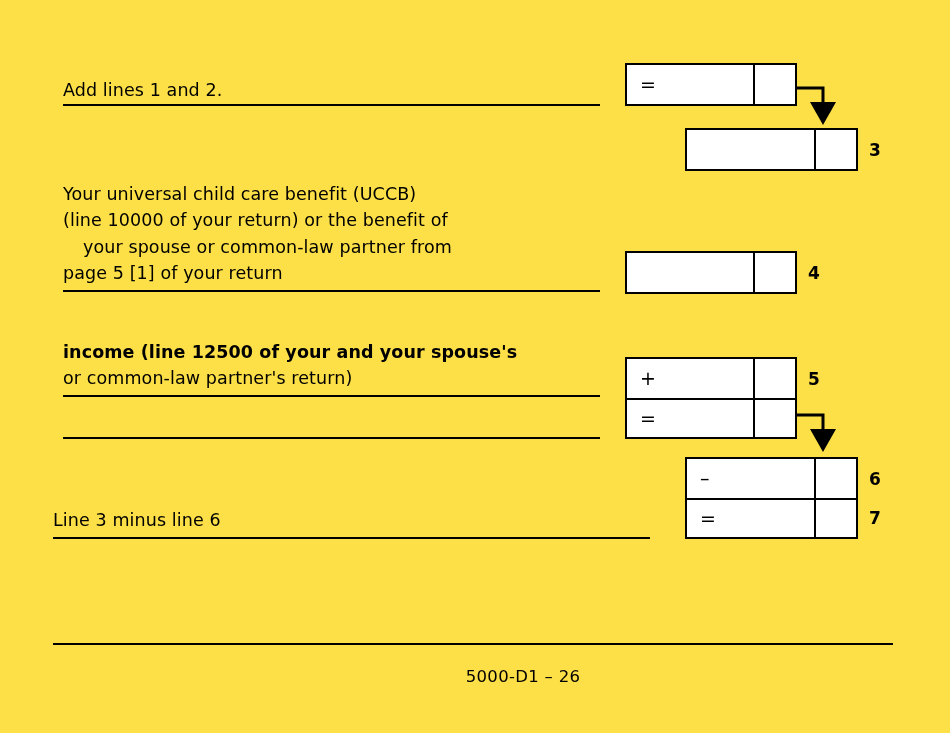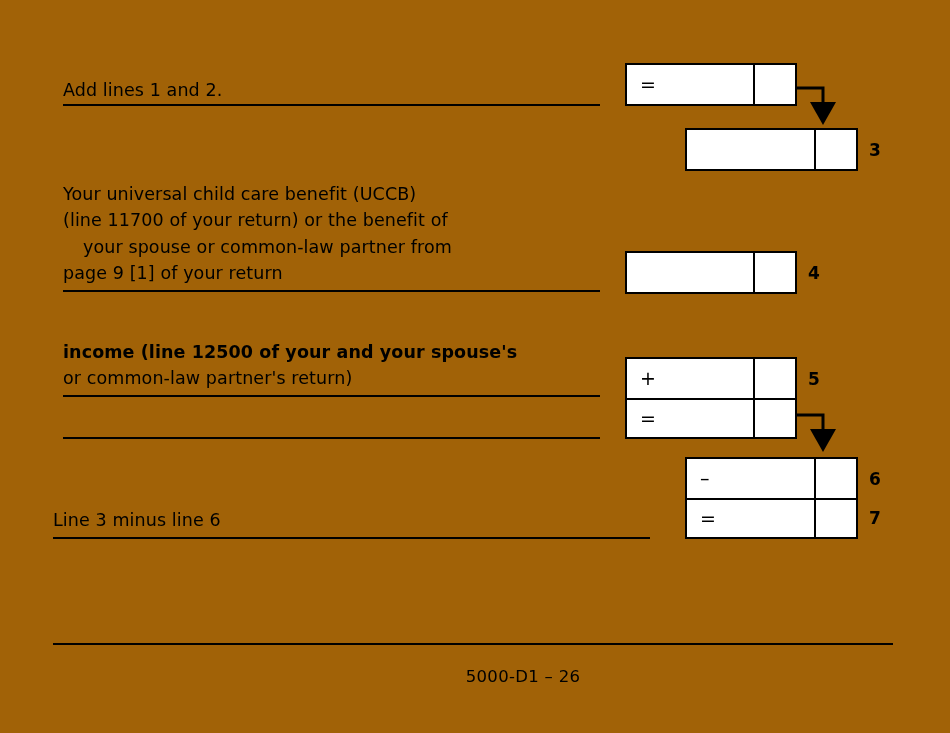--- a/index.html
+++ b/index.html
@@ -8,21 +8,21 @@
     background: #ffffff;
   }
   body {
     font-family: "DejaVu Sans", sans-serif;
     color: #000000;
   }
   #page {
     position: relative;
     width: 950px;
     height: 733px;
-    background: #a16207;
+    background: #fde047;
     overflow: hidden;
   }
 
   
   .row-text {
     position: absolute;
     font-size: 17.5px;
     line-height: 26.5px;
     color: #000;
     white-space: pre;
@@ -127,23 +127,23 @@
     <div class="boxrow" style="height:39px;">
       <div class="cell-dollars" style="width:127px;">
         <span class="op"></span>
       </div>
       <div class="cell-cents" style="width:42px;"></div>
     </div>
   </div>
   <div class="linenum" style="left:869px; top:142px;">3</div>
 
   <div class="row-text" style="left:63px; top:181px;">Your universal child care benefit (UCCB)</div>
-  <div class="row-text" style="left:63px; top:207px;">(line 11700 of your return) or the benefit of</div>
+  <div class="row-text" style="left:63px; top:207px;">(line 10000 of your return) or the benefit of</div>
   <div class="row-text" style="left:63px; top:234px;margin-left:20px;">your spouse or common-law partner from</div>
-  <div class="row-text" style="left:63px; top:260px;">page 9 [1] of your return</div>
+  <div class="row-text" style="left:63px; top:260px;">page 5 [1] of your return</div>
   <div class="rule" style="left:63px; top:290px; width:537px;"></div>
 
   <div class="boxgroup" style="left:625px; top:251px; width:172px; height:43px;">
     <div class="boxrow" style="height:39px;">
       <div class="cell-dollars" style="width:126px;">
         <span class="op"></span>
       </div>
       <div class="cell-cents" style="width:42px;"></div>
     </div>
   </div>

